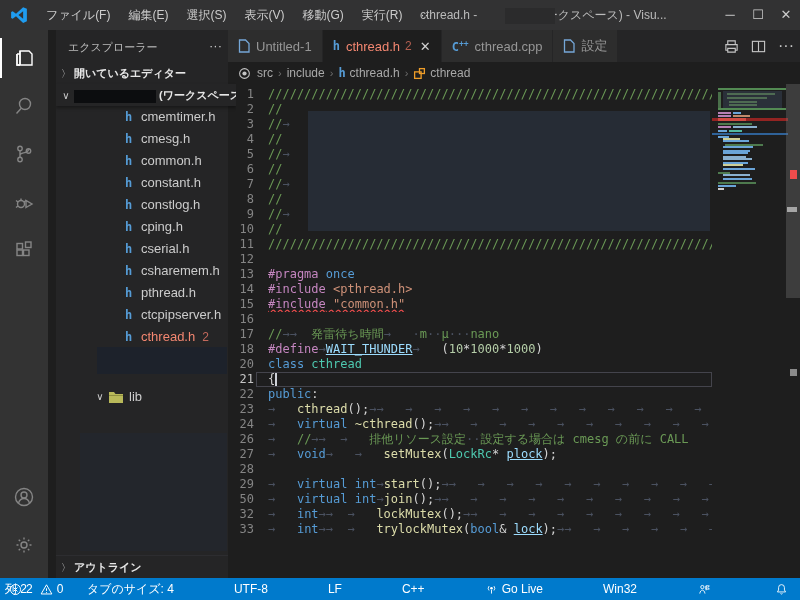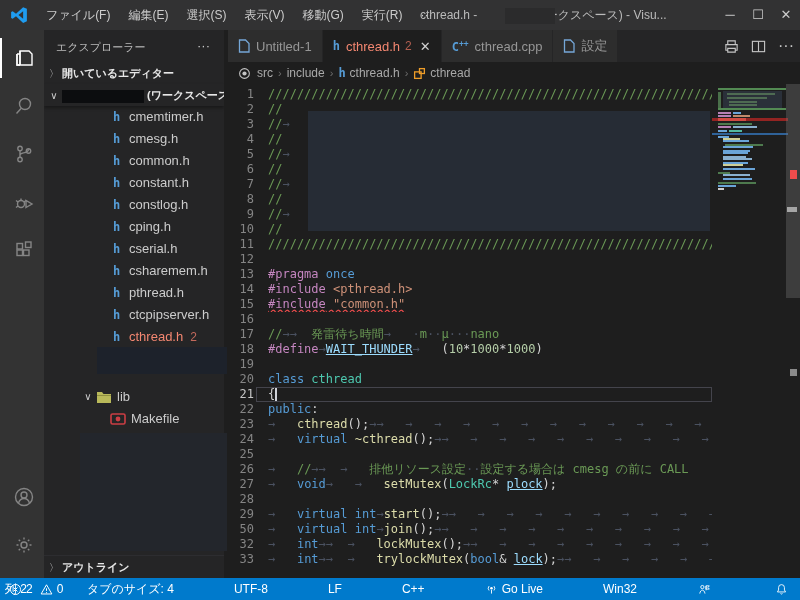--- a/index.html
+++ b/index.html
@@ -13,21 +13,21 @@
   #title-center{position:absolute;left:420px;top:0;height:30px;line-height:30px;font-size:12px;color:#bbbbbb;white-space:pre;}
   #title-gap{display:inline-block;width:52px;}
   .win-btn{position:absolute;top:0;width:28px;height:30px;line-height:30px;text-align:center;color:#cccccc;font-size:13px;}
   
   #activitybar{left:0;top:30px;width:48px;height:548px;background:#333333;}
   .act-item{position:absolute;left:0;width:48px;height:48px;display:flex;align-items:center;justify-content:center;}
   .act-item svg{stroke:#858585;fill:none;stroke-width:1.4;}
   .act-item.active svg{stroke:#ffffff;}
   .act-item.active::before{content:"";position:absolute;left:0;top:4px;width:2px;height:40px;background:#ffffff;}
   
-  #sidebar{left:44px;top:30px;width:180px;height:548px;background:#252526;overflow:hidden;}
+  #sidebar{left:56px;top:30px;width:180px;height:548px;background:#252526;overflow:hidden;}
   #sb-header{position:absolute;left:0;top:0;width:180px;height:32px;line-height:32px;}
   #sb-title{margin-left:12px;font-size:11px;color:#bbbbbb;}
   #sb-more{position:absolute;right:14px;top:0;color:#cccccc;font-size:13px;}
   .section-row{position:absolute;left:0;width:180px;height:22px;line-height:22px;font-size:11px;font-weight:bold;color:#e7e7e7;white-space:nowrap;}
   .section-row .chev{display:inline-block;width:16px;text-align:center;margin-left:2px;font-weight:normal;font-size:10px;color:#cccccc;}
   #ws-row{box-shadow:0 2px 3px rgba(0,0,0,.35);background:#252526;z-index:3;}
   #ws-redact{display:inline-block;width:82px;height:13px;background:#0c0d0f;vertical-align:middle;margin-right:3px;}
   #file-tree{position:absolute;left:0;top:76px;width:180px;}
   .tree-row{height:22px;line-height:22px;font-size:13px;white-space:nowrap;display:flex;align-items:center;}
   .tree-indent{width:66px;flex:none;}
@@ -217,28 +217,20 @@
           <span class="tree-badge">2</span>
         </div>
       </div>
     <div class="tree-row lib-row" style="position:absolute;top:356px;left:0;width:180px">
       <span class="chev">∨</span>
       <svg class="folder-ico" viewBox="0 0 16 13">
           <path fill="#b9b95a" d="M1 1h5l1.5 2H15v9H1z"></path>
           <path fill="#8f8f40" d="M1 4h14v1H1z"></path>
         </svg>
       <span class="tree-label">lib</span>
-    </div>
-    <div class="tree-row" style="position:absolute;top:378px;left:0;width:180px">
-      <span style="width:66px;flex:none"></span>
-      <svg class="make-ico" viewBox="0 0 16 13">
-          <rect x="1" y="1" width="14" height="10" rx="1.5" fill="none" stroke="#cc3e44" stroke-width="1.6"></rect>
-          <circle cx="8" cy="6" r="2.4" fill="#cc3e44"></circle>
-        </svg>
-      <span class="tree-label">Makefile</span>
     </div>
     <div class="section-row" id="outline-row">
       <span class="chev">〉</span><span>アウトライン</span>
     </div>
   </div>
 
   <div id="tabbar" class="abs">
     <div class="tab">
       <svg width="12" height="14" viewBox="0 0 12 14" style="margin-right:6px">
           <path d="M1.5 1h6L11 4.5V13H1.5z" fill="none" stroke="#75a7d7" stroke-width="1.3"></path>
@@ -305,27 +297,25 @@
         <div class="code-line"><span class="ln">9</span><span class="lc"><span class="tok-cm">//</span><span class="tok-ws">→</span></span></div>
         <div class="code-line"><span class="ln">10</span><span class="lc"><span class="tok-cm">//</span></span></div>
         <div class="code-line"><span class="ln">11</span><span class="lc"><span class="tok-cm">////////////////////////////////////////////////////////////////////////////</span></span></div>
         <div class="code-line"><span class="ln">12</span><span class="lc"></span></div>
         <div class="code-line"><span class="ln">13</span><span class="lc"><span class="tok-pp">#pragma</span><span class="tok-pl"> </span><span class="tok-kw">once</span></span></div>
         <div class="code-line"><span class="ln">14</span><span class="lc"><span class="tok-pp">#include</span><span class="tok-pl"> </span><span class="tok-str">&lt;pthread.h&gt;</span></span></div>
         <div class="code-line"><span class="ln">15</span><span class="lc"><span class="sq"><span class="tok-pp">#include</span><span class="tok-pl"> </span><span class="tok-str">"common.h"</span></span></span></div>
         <div class="code-line"><span class="ln">16</span><span class="lc"></span></div>
         <div class="code-line"><span class="ln">17</span><span class="lc"><span class="tok-cm">//</span><span class="tok-ws">→→  </span><span class="tok-cm">発雷待ち時間</span><span class="tok-ws">→   </span><span class="tok-ws">·</span><span class="tok-cm">m</span><span class="tok-ws">··</span><span class="tok-cm">μ</span><span class="tok-ws">···</span><span class="tok-cm">nano</span></span></div>
         <div class="code-line"><span class="ln">18</span><span class="lc"><span class="tok-pp">#define</span><span class="tok-ws">→</span><span class="tok-var">WAIT_THUNDER</span><span class="tok-ws">→   </span><span class="tok-pl">(</span><span class="tok-num">10</span><span class="tok-pl">*</span><span class="tok-num">1000</span><span class="tok-pl">*</span><span class="tok-num">1000</span><span class="tok-pl">)</span></span></div>
-        <div class="code-line"><span class="ln">19</span><span class="lc"></span></div>
         <div class="code-line"><span class="ln">20</span><span class="lc"><span class="tok-kw">class</span><span class="tok-pl"> </span><span class="tok-ty">cthread</span></span></div>
         <div class="code-line cur"><span class="ln">21</span><span class="lc"><span class="tok-pl">{</span></span><span class="cursor"></span></div>
         <div class="code-line"><span class="ln">22</span><span class="lc"><span class="tok-kw">public</span><span class="tok-pl">:</span></span></div>
         <div class="code-line"><span class="ln">23</span><span class="lc"><span class="tok-ws">→   </span><span class="tok-fn">cthread</span><span class="tok-pl">();</span><span class="tok-ws">→→   →   →   →   →   →   →   →   →   →   →   →   →   →   →</span></span></div>
         <div class="code-line"><span class="ln">24</span><span class="lc"><span class="tok-ws">→   </span><span class="tok-kw">virtual</span><span class="tok-pl"> </span><span class="tok-fn">~cthread</span><span class="tok-pl">();</span><span class="tok-ws">→→   →   →   →   →   →   →   →   →   →   →   →   →   →   →</span></span></div>
-        <div class="code-line"><span class="ln">25</span><span class="lc"></span></div>
         <div class="code-line"><span class="ln">26</span><span class="lc"><span class="tok-ws">→   </span><span class="tok-cm">//</span><span class="tok-ws">→→  →   </span><span class="tok-cm">排他リソース設定</span><span class="tok-ws">··</span><span class="tok-cm">設定する場合は cmesg の前に CALL</span></span></div>
         <div class="code-line"><span class="ln">27</span><span class="lc"><span class="tok-ws">→   </span><span class="tok-kw">void</span><span class="tok-ws">→   →   </span><span class="tok-fn">setMutex</span><span class="tok-pl">(</span><span class="tok-ty">LockRc</span><span class="tok-pl">*</span><span class="tok-pl"> </span><span class="tok-var">plock</span><span class="tok-pl">);</span></span></div>
         <div class="code-line"><span class="ln">28</span><span class="lc"></span></div>
         <div class="code-line"><span class="ln">29</span><span class="lc"><span class="tok-ws">→   </span><span class="tok-kw">virtual</span><span class="tok-pl"> </span><span class="tok-kw">int</span><span class="tok-ws">→</span><span class="tok-fn">start</span><span class="tok-pl">();</span><span class="tok-ws">→→   →   →   →   →   →   →   →   →   →   →   →   →   →   →</span></span></div>
         <div class="code-line"><span class="ln">50</span><span class="lc"><span class="tok-ws">→   </span><span class="tok-kw">virtual</span><span class="tok-pl"> </span><span class="tok-kw">int</span><span class="tok-ws">→</span><span class="tok-fn">join</span><span class="tok-pl">();</span><span class="tok-ws">→→   →   →   →   →   →   →   →   →   →   →   →   →   →   →</span></span></div>
         <div class="code-line"><span class="ln">32</span><span class="lc"><span class="tok-ws">→   </span><span class="tok-kw">int</span><span class="tok-ws">→→  →   </span><span class="tok-fn">lockMutex</span><span class="tok-pl">();</span><span class="tok-ws">→→   →   →   →   →   →   →   →   →   →   →   →   →   →   →</span></span></div>
         <div class="code-line"><span class="ln">33</span><span class="lc"><span class="tok-ws">→   </span><span class="tok-kw">int</span><span class="tok-ws">→→  →   </span><span class="tok-fn">trylockMutex</span><span class="tok-pl">(</span><span class="tok-kw">bool</span><span class="tok-pl">&amp;</span><span class="tok-pl"> </span><span class="tok-var">lock</span><span class="tok-pl">);</span><span class="tok-ws">→→   →   →   →   →   →   →   →   →   →   →   →   →   →   →</span></span></div>
       </div>
   </div>
   <div id="minimap" class="abs"></div>

